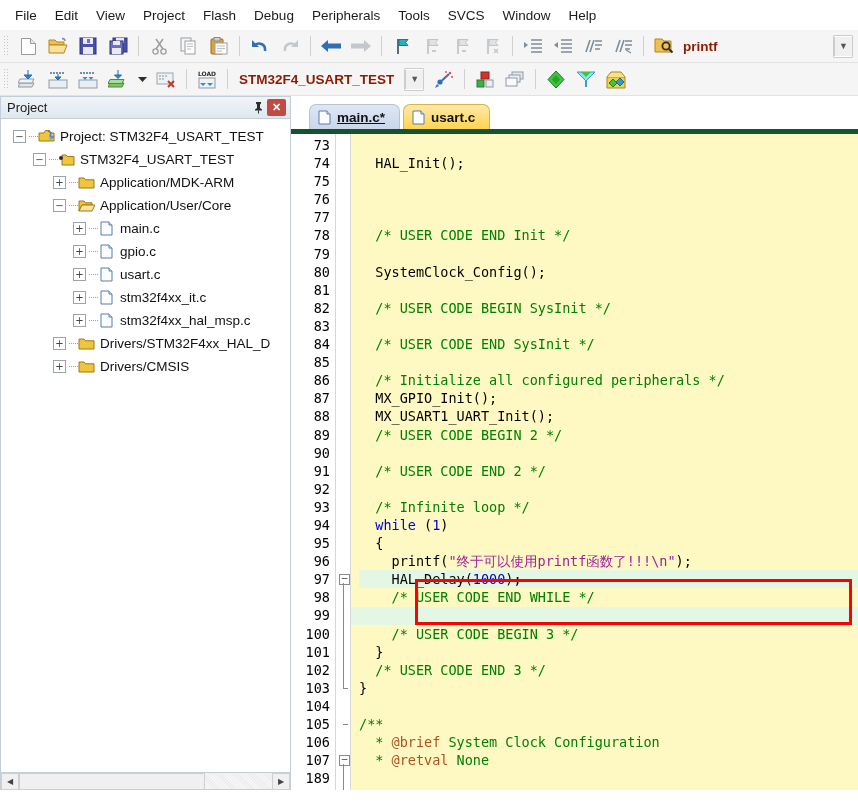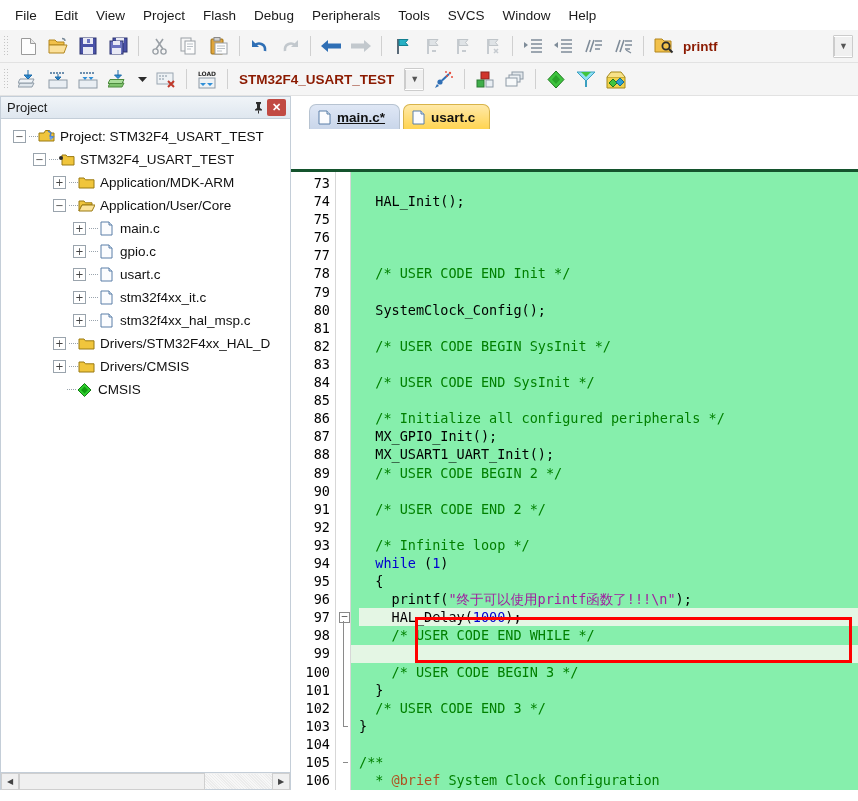--- a/index.html
+++ b/index.html
@@ -97,23 +97,22 @@
     border-radius:7px 7px 0 0;margin-right:3px;font-size:13.5px;
     position:relative;box-sizing:border-box;
   }
   .tab.active{background:linear-gradient(#dfe7f5,#c9d6ea);}
   .tab.inactive{background:linear-gradient(#ffe9a8,#ffd451);border-color:#d8b44a;}
   .tab .doc-ic{width:13px;height:15px;margin-right:6px;}
   .tab .tname{font-weight:bold;}
   .tab.active .tname{text-decoration:underline;color:#111;}
   .tab.inactive .tname{color:#111;}
   #code-area{
-    flex:1;display:flex;background:#86efac;overflow:hidden;position:relative;
-    border-top:3px solid #14532d;
-    margin-top:40px;
+    flex:1;display:flex;background:#fef9c3;overflow:hidden;position:relative;
+    border-top:5px solid #14532d;
   }
   #gutter{
     width:44px;flex:0 0 auto;text-align:right;padding:2px 5px 0 0;
     box-sizing:border-box;color:#000;background:#fff;
   }
   #foldcol{
     width:16px;flex:0 0 auto;border-left:1px solid #d7d7d7;border-right:1px solid #d7d7d7;
     background:#fff;padding-top:2px;box-sizing:border-box;position:relative;
   }
   #codetext{flex:1;padding:2px 0 0 8px;box-sizing:border-box;position:relative;min-width:0;}
@@ -586,31 +585,20 @@
         </div>
         <div class="tnode" style="padding-left: 48px;">
           <span class="exp">+</span>
           <span class="dots"></span>
           <span class="ticon">
             <svg width="17" height="14" viewBox="0 0 17 14">
               <path d="M1 2h5l1.4 1.8H16V12H1z" fill="#f0c53c" stroke="#9a7a12"></path>
             </svg>
           </span>
           <span class="tlabel">Drivers/CMSIS</span>
-        </div>
-        <div class="tnode" style="padding-left: 48px;">
-          <span class="exp empty"></span>
-          <span class="dots"></span>
-          <span class="ticon">
-            <svg width="15" height="14" viewBox="0 0 15 14">
-              <path d="M7.5 0.5l6.5 6.5-6.5 6.5L1 7z" fill="#2ecc2e" stroke="#137a13"></path>
-              <path d="M7.5 3.5L11 7l-3.5 3.5L4 7z" fill="#0f9b0f"></path>
-            </svg>
-          </span>
-          <span class="tlabel">CMSIS</span>
         </div>
       </div>
     <div id="tree-hscroll">
       <div class="sbtn">◀</div>
       <div class="sthumb" style="width:184px;"></div>
       <div class="strack"></div>
       <div class="sbtn">▶</div>
     </div>
   </div>
 

